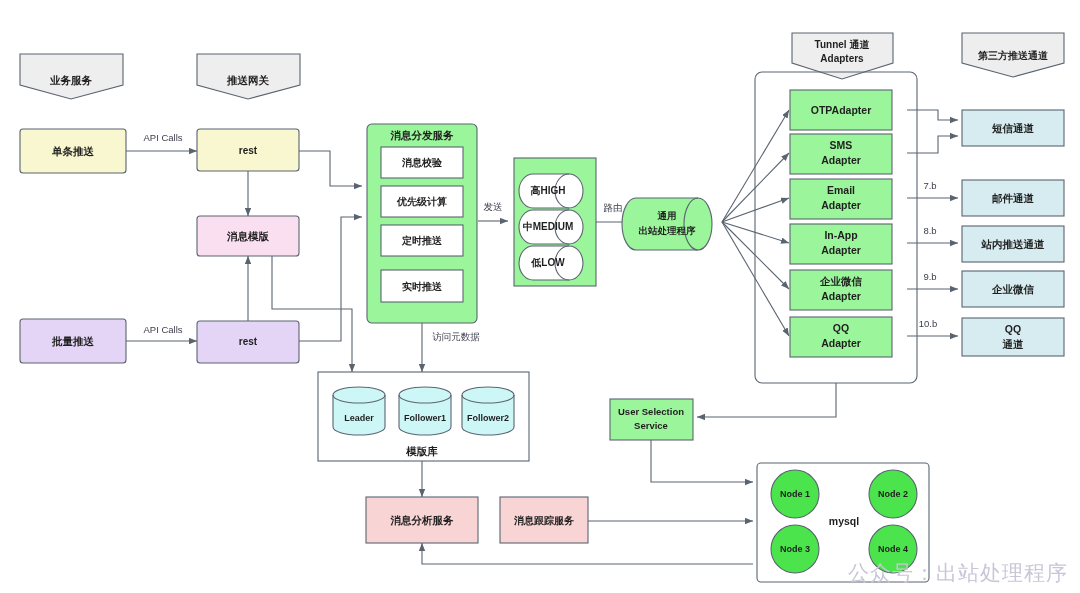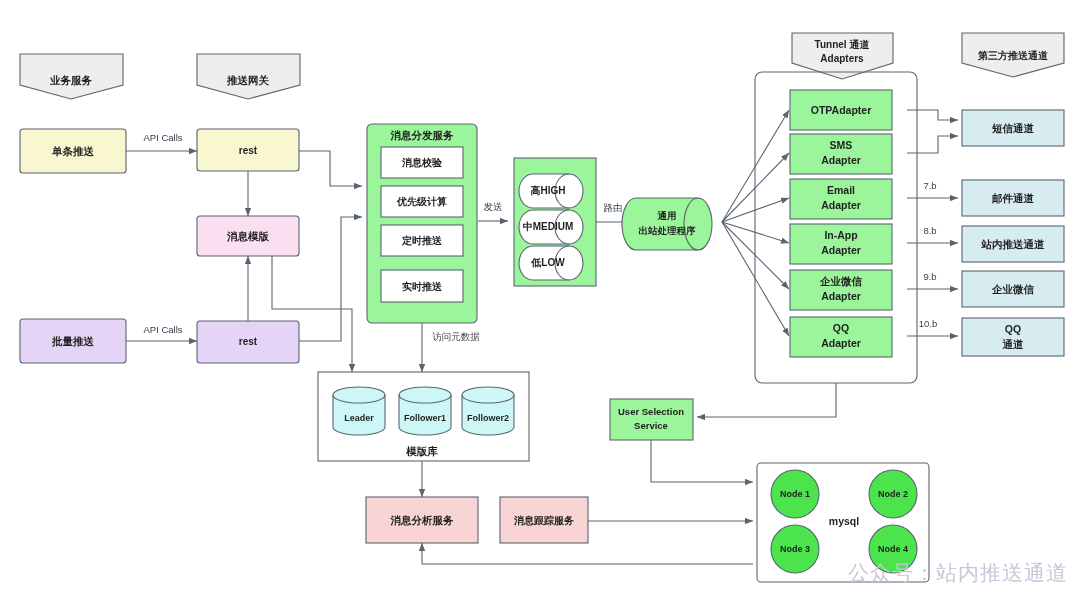--- a/index.html
+++ b/index.html
@@ -302,14 +302,14 @@
         <text class="node-label" x="795" y="550" font-size="9">Node 3</text>
       </g>
       <g>
         <circle class="shape" fill="#4ce44c" cx="893" cy="549" r="24"></circle>
         <text class="node-label" x="893" y="550" font-size="9">Node 4</text>
       </g>
       <text class="grp-title" x="844" y="522" font-size="11">mysql</text>
     </g>
   </svg>
 
-  <div class="wm">公众号：站内推送通道</div>
+  <div class="wm">公众号：出站处理程序</div>
 </div>
 
 </body></html>

